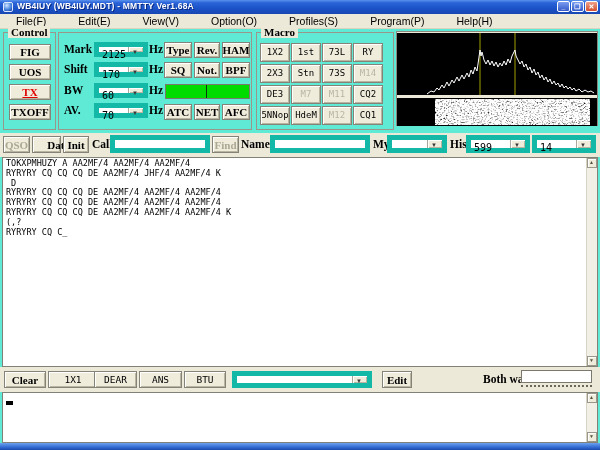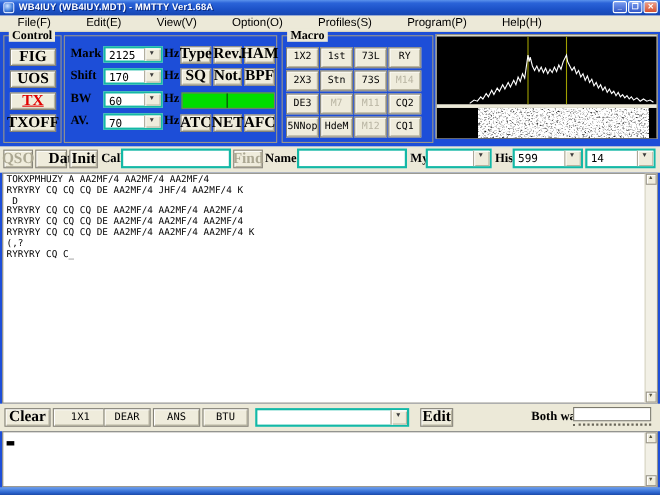--- a/index.html
+++ b/index.html
@@ -1,16 +1,16 @@
 <!DOCTYPE html>
 <html><head>
 <meta charset="utf-8">
 <style>
   html,body{margin:0;padding:0;background:#d4d0c8;}
-  .window{position:relative;width:600px;height:450px;background:#1d4ed8;overflow:hidden;
+  .window{position:relative;width:600px;height:450px;background:#5eead4;overflow:hidden;
           font-family:"Liberation Serif",serif;color:#000;}
   
   .titlebar{position:absolute;left:0;top:0;width:600px;height:14px;
     background:linear-gradient(180deg,#5a92ec 0%,#2a63d8 20%,#1c52c8 60%,#1747b2 100%);}
   .app-icon{position:absolute;left:3px;top:2px;width:10px;height:10px;border-radius:2px;
     background:radial-gradient(circle at 35% 30%,#cfe4ff,#4a86e0 55%,#123c9a);border:1px solid #dce8ff;box-sizing:border-box;}
   .title-text{position:absolute;left:17px;top:1px;font-family:"Liberation Sans",sans-serif;
     font-size:8.5px;font-weight:bold;color:#fff;text-shadow:1px 1px 0 #0a2a80;letter-spacing:.2px;}
   .winbtn{position:absolute;top:1px;width:13px;height:11px;border:1px solid #fff;border-radius:2px;
     box-sizing:border-box;color:#fff;font:bold 7px/9px "Liberation Sans",sans-serif;text-align:center;}
@@ -21,27 +21,27 @@
     border-bottom:1px solid #d8d4c0;display:flex;align-items:center;
     font-family:"Liberation Sans",sans-serif;font-size:10.5px;}
   .menu-item{padding:0 16px;cursor:default;}
   
   .group{position:absolute;border:1px solid #9a968a;box-sizing:border-box;}
   .group-label{position:absolute;top:-7px;left:4px;background:#ece9d8;padding:0 3px;
     font-size:11px;font-weight:bold;white-space:nowrap;}
   
   .btn{position:absolute;background:#efecdc;border:1px solid #858378;box-sizing:border-box;
     box-shadow:inset 1px 1px 0 #fff,inset -1px -1px 0 #b9b5a1;
-    font-size:14px;font-weight:bold;text-align:center;display:flex;align-items:center;justify-content:center;
+    font-size:11px;font-weight:bold;text-align:center;display:flex;align-items:center;justify-content:center;
     font-family:"Liberation Serif",serif;cursor:default;}
   .btn.mono{font-family:"DejaVu Sans Mono",monospace;font-weight:normal;font-size:9.5px;}
   .btn.disabled{color:#aca893;}
   .red{color:#e00000;text-decoration:underline;}
   
-  .combo,.input{position:absolute;background:#fff;border:2px solid #14b8a6;box-sizing:border-box;}
+  .combo,.input{position:absolute;background:#fff;border:5px solid #14b8a6;box-sizing:border-box;}
   .combo .val,.input .val{position:absolute;left:3px;top:1px;font:10px/13px "DejaVu Sans Mono",monospace;white-space:pre;}
   .combo .drop{position:absolute;right:0;top:0;bottom:0;width:14px;background:#efecdc;
     border-left:1px solid #aca899;box-shadow:inset 1px 1px 0 #fff,inset -1px -1px 0 #b9b5a1;}
   .combo .drop::after{content:"▼";position:absolute;left:3px;top:2px;font-size:6px;color:#3a3a3a;}
   
   .squelch{position:absolute;background:#00dc00;border:1px solid #7b796d;box-sizing:border-box;}
   .squelch .mark{position:absolute;left:48%;top:0;bottom:0;width:1px;background:#0a3a0a;}
   
   .macro-grid{position:absolute;left:3px;top:10px;display:grid;
     grid-template-columns:repeat(4,30px);grid-template-rows:repeat(4,19px);gap:2px 1px;}

